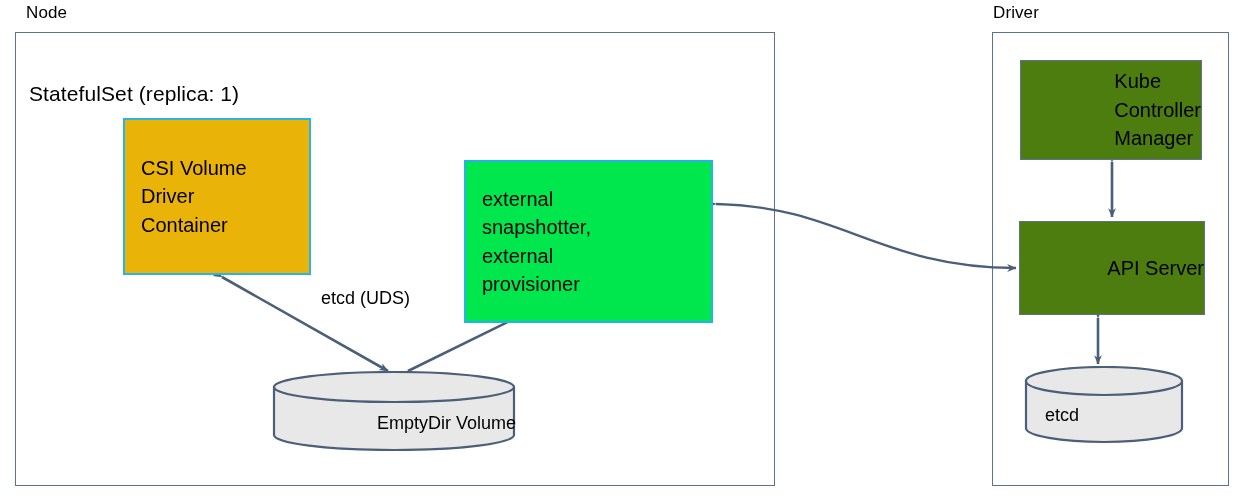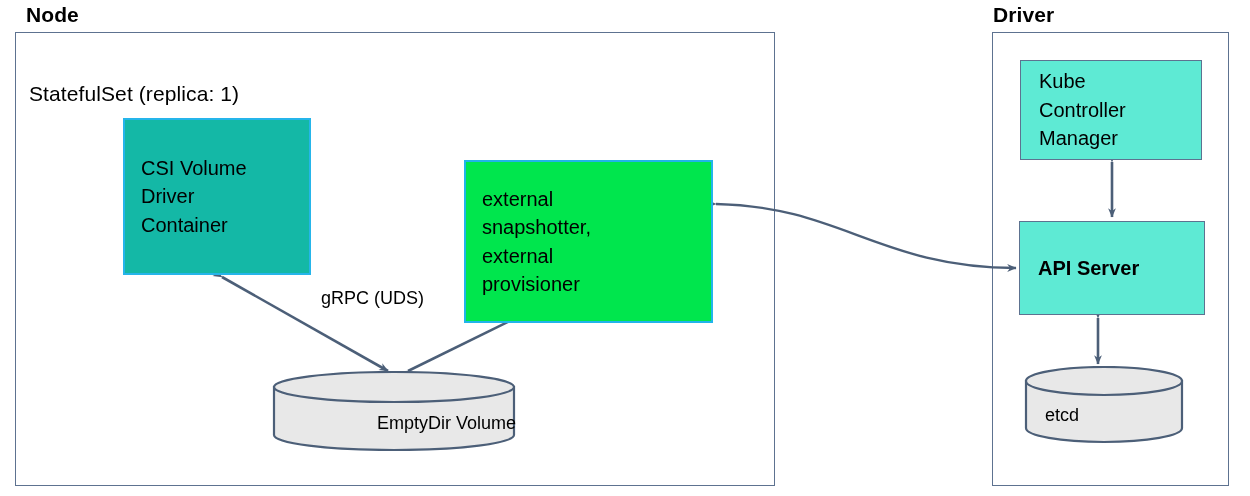--- a/index.html
+++ b/index.html
@@ -22,22 +22,22 @@
   }
   .edge-svg {
     position: absolute;
     left: 0; top: 0;
     width: 1250px;
     height: 496px;
     pointer-events: none;
   }
   .group-label {
     position: absolute;
-    font-size: 21px;
-    font-weight: bold;
+    font-size: 17px;
+    font-weight: normal;
     color: #000000;
     letter-spacing: 0.1px;
     white-space: nowrap;
   }
   .container-box {
     position: absolute;
     background: #ffffff;
     border: 1.6px solid #5d7290;
     box-sizing: border-box;
   }
@@ -58,30 +58,31 @@
   }
   .node-box .node-text {
     font-size: 20px;
     line-height: 1.42;
     color: #000000;
     padding-left: 16px;
     text-align: left;
     white-space: pre-line;
   }
   .box-csi {
-    background: #14b8a6;
+    background: #eab308;
     border: 2.5px solid #25b5ea;
   }
   .box-green {
     background: #00e64d;
     border: 2.5px solid #21b4ea;
   }
   .box-grey {
-    background: #5eead4;
+    background: #4d7c0f;
     border: 1.6px solid #5d7290;
+    justify-content: flex-end;
   }
   .box-grey .node-text {
     padding-left: 18px;
   }
   .cylinder {
     position: absolute;
   }
   .cyl-label {
     position: absolute;
     width: 100%;
@@ -150,37 +151,37 @@
 Container</div>
   </div>
 
   <div class="node-box box-green" style="left:464px; top:118px; width:249px; height:163px;margin-top:42px;">
     <div class="node-text">external
 snapshotter,
 external
 provisioner</div>
   </div>
 
-  <div class="edge-label" style="left:321px; top:288px;">gRPC (UDS)</div>
+  <div class="edge-label" style="left:321px; top:288px;">etcd (UDS)</div>
 
   <div class="cylinder" style="left:272px; top:371px; width:244px; height:80px;">
     <svg width="244" height="80" viewBox="0 0 244 80">
       <path d="M2,16 L2,64 A120,15 0 0 0 242,64 L242,16 Z" fill="#e8e8e8" stroke="#4c5f78" stroke-width="2.2"></path>
       <ellipse cx="122" cy="16" rx="120" ry="15" fill="#e8e8e8" stroke="#4c5f78" stroke-width="2.2"></ellipse>
     </svg>
     <div class="cyl-label" style="top:42px; left:0;">EmptyDir Volume</div>
   </div>
 
   <div class="node-box box-grey" style="left:1020px; top:60px; width:182px; height:100px;">
     <div class="node-text">Kube
 Controller
 Manager</div>
   </div>
 
-  <div class="node-box box-grey" style="left:1019px; top:221px; width:186px; height:94px;font-weight:bold;">
+  <div class="node-box box-grey" style="left:1019px; top:221px; width:186px; height:94px;">
     <div class="node-text">API Server</div>
   </div>
 
   <div class="cylinder" style="left:1017px; top:366px; width:160px; height:78px;margin-left:7px;">
     <svg width="160" height="78" viewBox="0 0 160 78">
       <path d="M2,15 L2,62 A78,14 0 0 0 158,62 L158,15 Z" fill="#e8e8e8" stroke="#4c5f78" stroke-width="2.2"></path>
       <ellipse cx="80" cy="15" rx="78" ry="14" fill="#e8e8e8" stroke="#4c5f78" stroke-width="2.2"></ellipse>
     </svg>
     <div class="cyl-label" style="top:39px; left:-42px; text-align:center;">etcd</div>
   </div>

